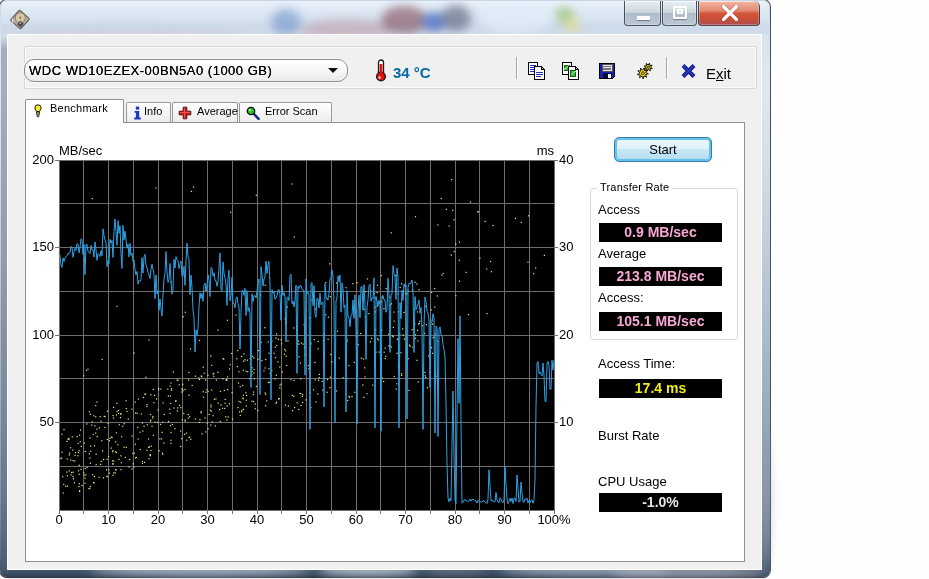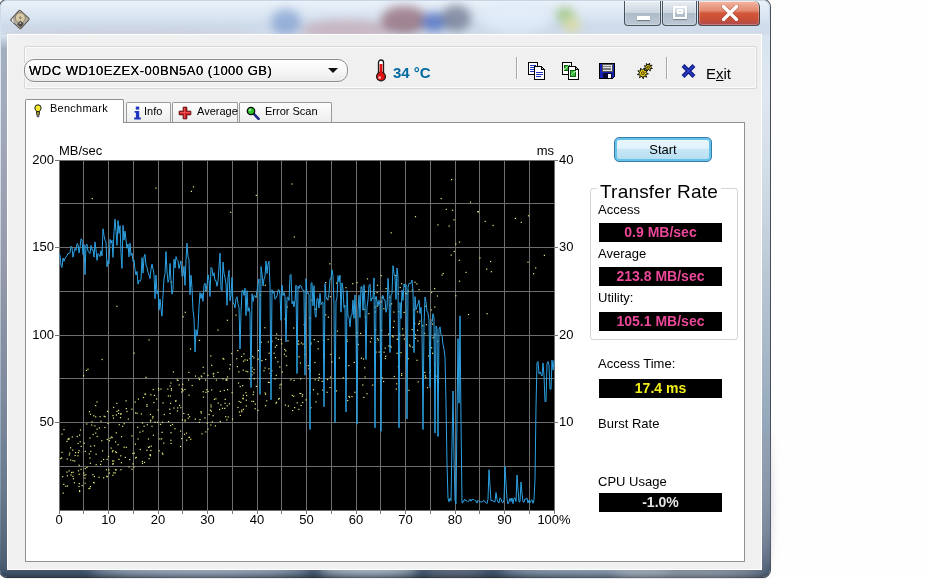--- a/index.html
+++ b/index.html
@@ -38,23 +38,23 @@
 #tabH{left:172px;width:66px}
 #tabE{left:239px;width:93px}
 .tlab{position:absolute;white-space:nowrap;top:2px}
 
 #cpanel{position:absolute;left:25px;top:122px;width:720px;height:440px;background:#fff;border:1px solid #919191;z-index:2}
 
 #startb{position:absolute;z-index:4;left:614px;top:137px;width:98px;height:25px;border-radius:5px;
 border:1px solid #3a7ca8;background:linear-gradient(180deg,#edf8fe 0%,#dff2fb 45%,#c8e7f6 50%,#b2dcf0 100%);
 box-shadow:inset 0 0 0 2px #63c3ea;font-size:13px;text-align:center;line-height:23px;color:#000}
 #gbox{position:absolute;z-index:4;left:590px;top:188px;width:148px;height:152px;border:1px solid #d5d5d5;border-radius:3px}
-#gbox .glab{position:absolute;left:6px;top:-8px;background:#fff;padding:0 3px;font-size:19px;letter-spacing:.2px}
+#gbox .glab{position:absolute;left:6px;top:-8px;background:#fff;padding:0 3px;font-size:11px;letter-spacing:.2px}
 .lab{position:absolute;z-index:4;font-size:13px;color:#000;white-space:nowrap}
-.vbox{position:absolute;z-index:4;left:599px;width:123px;height:19px;background:#000;color:#ec4899;
+.vbox{position:absolute;z-index:4;left:599px;width:123px;height:19px;background:#000;color:#f9a8d4;
 font-size:14px;font-weight:bold;text-align:center;line-height:19px;white-space:nowrap}
 </style></head><body>
 <div id="win">
  <div id="tbar">
    <div class="blob" style="left:270px;top:8px;width:30px;height:26px;background:rgba(80,120,190,.45)"></div>
    <div class="blob" style="left:300px;top:18px;width:90px;height:22px;background:rgba(190,130,140,.40)"></div>
    <div class="blob" style="left:380px;top:5px;width:46px;height:28px;background:rgba(115,48,62,.52)"></div>
    <div class="blob" style="left:421px;top:11px;width:24px;height:20px;background:rgba(35,75,185,.6)"></div>
    <div class="blob" style="left:440px;top:4px;width:30px;height:26px;background:rgba(58,64,92,.5)"></div>
    <div class="blob" style="left:555px;top:6px;width:18px;height:16px;background:rgba(135,185,85,.6)"></div>
@@ -1018,20 +1018,20 @@
 </svg>
 
  <div id="startb">Start</div>
  <div id="gbox">
       <div class="glab">Transfer Rate</div>
     </div>
  <div class="lab" style="left:598px;top:202px">Access</div>
  <div class="vbox" style="top:223px">0.9 MB/sec</div>
  <div class="lab" style="left:598px;top:246px">Average</div>
  <div class="vbox" style="top:267px">213.8 MB/sec</div>
- <div class="lab" style="left:598px;top:290px">Utility:</div>
+ <div class="lab" style="left:598px;top:290px">Access:</div>
  <div class="vbox" style="top:312px">105.1 MB/sec</div>
  <div class="lab" style="left:598px;top:356px">Access Time:</div>
  <div class="vbox" style="top:379px;color:#f2ef1a">17.4 ms</div>
- <div class="lab" style="left:598px;top:416px">Burst Rate</div>
+ <div class="lab" style="left:598px;top:428px">Burst Rate</div>
  <div class="lab" style="left:598px;top:474px">CPU Usage</div>
  <div class="vbox" style="top:493px;color:#e5e5e5">-1.0%</div>
 </div>
 
 </body></html>

